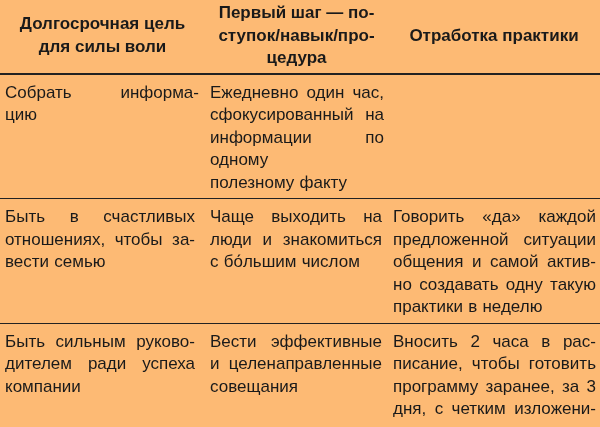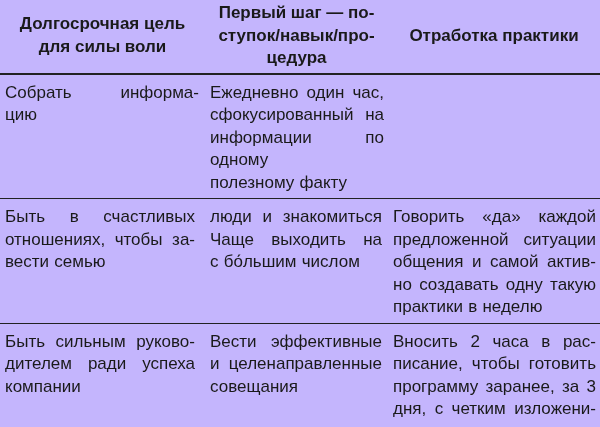--- a/index.html
+++ b/index.html
@@ -1,20 +1,20 @@
 <!DOCTYPE html>
 <html><head>
 <meta charset="utf-8">
 <style>
   html, body { margin: 0; padding: 0; background: #ffffff; }
   .page {
     width: 600px;
     height: 427px;
     overflow: hidden;
-    background: #c4b5fd;
+    background: #fdba74;
     font-family: "Liberation Sans", "DejaVu Sans", sans-serif;
     color: #1a1a1a;
     box-sizing: border-box;
   }
   .table { width: 600px; }
   .thead {
     display: grid;
     grid-template-columns: 205px 183px 1fr;
     min-height: 67px;
     align-items: center;
@@ -85,22 +85,22 @@
         </div>
     </div>
 
     <div class="trow">
       <div class="td c1">
           <div class="tl">Быть в счастливых</div>
           <div class="tl">отношениях, чтобы за-</div>
           <div class="tl">вести семью</div>
         </div>
       <div class="td c2">
+          <div class="tl">Чаще выходить на</div>
           <div class="tl">люди и знакомиться</div>
-          <div class="tl">Чаще выходить на</div>
           <div class="tl">с бо́льшим числом</div>
         </div>
       <div class="td c3">
           <div class="tl">Говорить «да» каждой</div>
           <div class="tl">предложенной ситуации</div>
           <div class="tl">общения и самой актив-</div>
           <div class="tl">но создавать одну такую</div>
           <div class="tl">практики в неделю</div>
         </div>
     </div>

